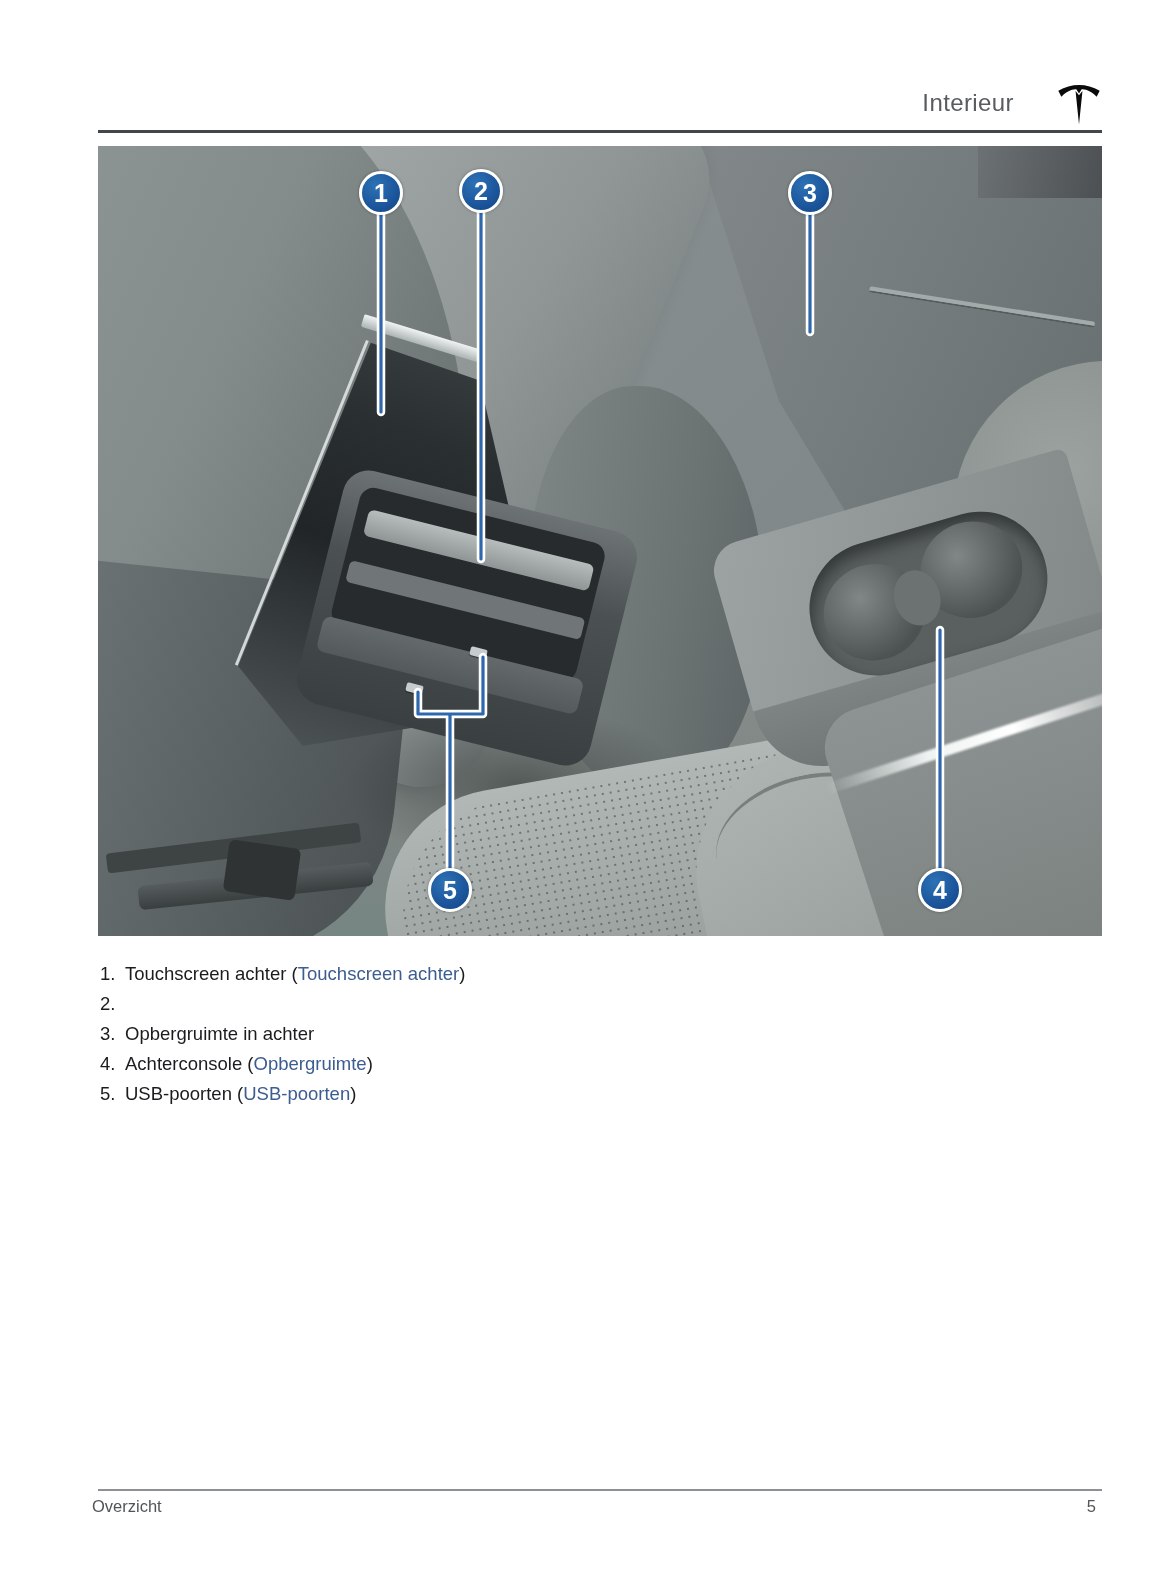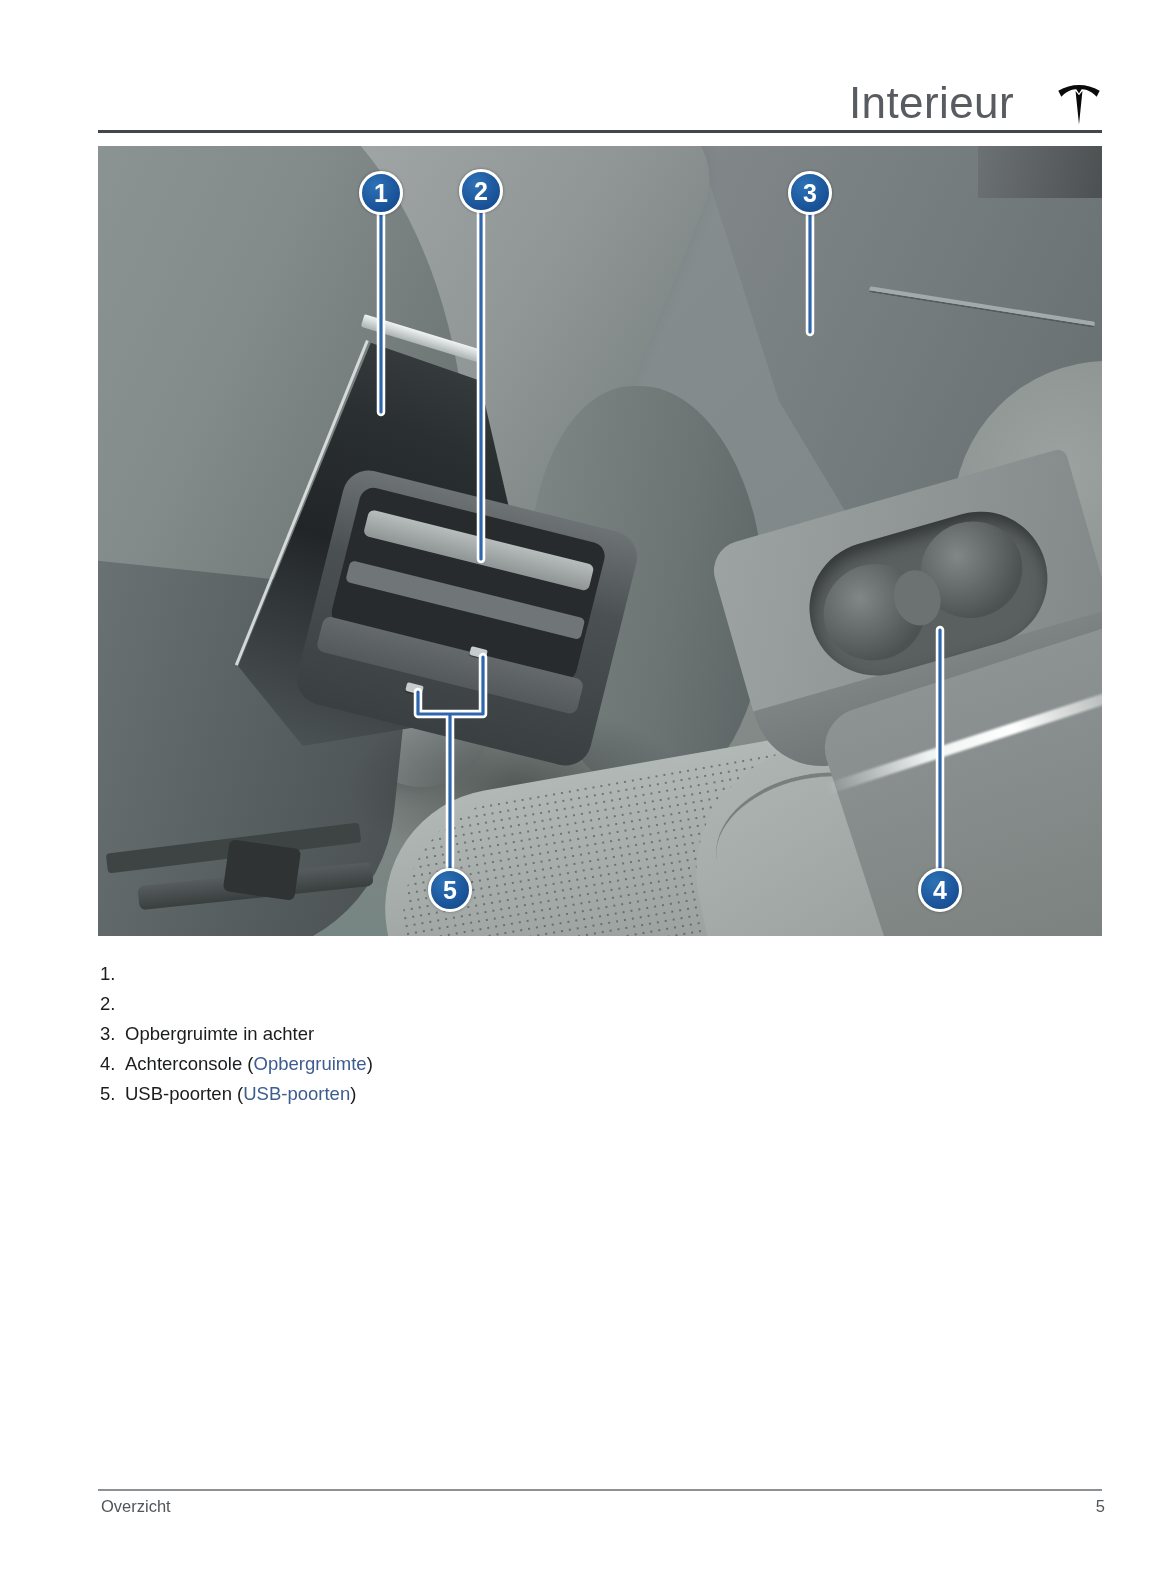--- a/index.html
+++ b/index.html
@@ -2,21 +2,21 @@
 <html><head>
 <meta charset="utf-8">
 <style>
   html,body{margin:0;padding:0;background:#ffffff;}
   .page{position:relative;width:1165px;height:1574px;background:#ffffff;overflow:hidden;
         font-family:"Liberation Sans","DejaVu Sans",sans-serif;}
 
   
   .hdr{position:absolute;top:78px;left:98px;width:1004px;height:50px;
        display:flex;align-items:center;justify-content:flex-end;gap:42px;}
-  .hdr h1{margin:0;font-size:44px;font-weight:500;letter-spacing:.4px;color:#585c60;}
+  .hdr h1{margin:0;font-size:24px;font-weight:500;letter-spacing:.4px;color:#585c60;}
   .tlogo{width:46px;height:46px;}
   .hdr-rule{position:absolute;top:130px;left:98px;width:1004px;height:2.5px;background:#43474a;}
 
   
   .figure{position:absolute;top:146px;left:98px;width:1004px;height:790px;overflow:hidden;
           background:#868d8d;margin:0;}
   .ph{position:absolute;}
   .ph-base{inset:0;background:linear-gradient(135deg,#8f9596 0%,#858c8d 40%,#7b8283 100%);}
   .ph-floor{left:0;top:555px;width:1004px;height:235px;
             background:linear-gradient(180deg,#848b89 0%,#7e8583 55%,#768683 100%);}
@@ -114,21 +114,21 @@
   .b4{left:820px;top:722px;} .b5{left:330px;top:722px;}
 
   
   .legend{position:absolute;top:959px;left:100px;width:900px;color:#1b1c1e;font-size:18.5px;}
   .legend-item{display:flex;height:30px;align-items:center;}
   .legend-num{width:25px;flex:none;}
   .legend-link{color:#3d5c8f;text-decoration:none;cursor:pointer;}
 
   
   .ftr-rule{position:absolute;top:1489px;left:98px;width:1004px;height:1.5px;background:#8e9193;}
-  .ftr{position:absolute;top:1497px;left:101px;width:1004px;display:flex;
+  .ftr{position:absolute;top:1497px;left:92px;width:1004px;display:flex;
        justify-content:space-between;font-size:16.5px;color:#515559;}
 </style>
 </head>
 <body>
 
 <div class="page">
 
   <div class="hdr">
     <h1>Interieur</h1>
     <svg class="tlogo" viewBox="0 0 60 60">
@@ -206,20 +206,21 @@
     <div class="badge b1">1</div>
     <div class="badge b2">2</div>
     <div class="badge b3">3</div>
     <div class="badge b4">4</div>
     <div class="badge b5">5</div>
   </figure>
 
   <div class="legend">
     <div class="legend-item">
       <span class="legend-num">1.</span>
+      <span class="legend-text"><span>Touchscreen achter (</span><a class="legend-link">Touchscreen achter</a><span>)</span></span>
     </div>
     <div class="legend-item">
       <span class="legend-num">2.</span>
     </div>
     <div class="legend-item">
       <span class="legend-num">3.</span>
       <span class="legend-text"><span>Opbergruimte in achter</span><a class="legend-link"></a><span></span></span>
     </div>
     <div class="legend-item">
       <span class="legend-num">4.</span>

